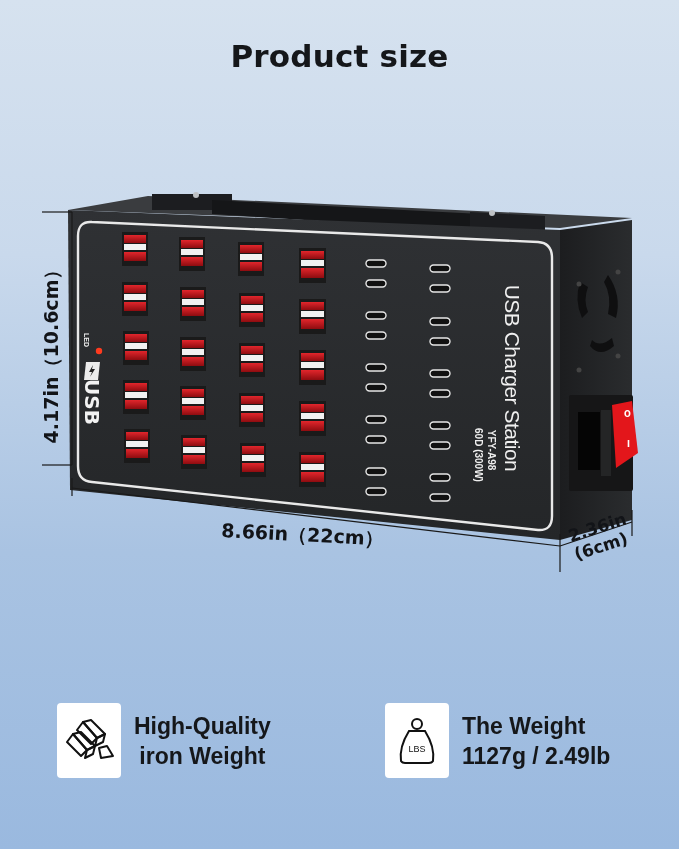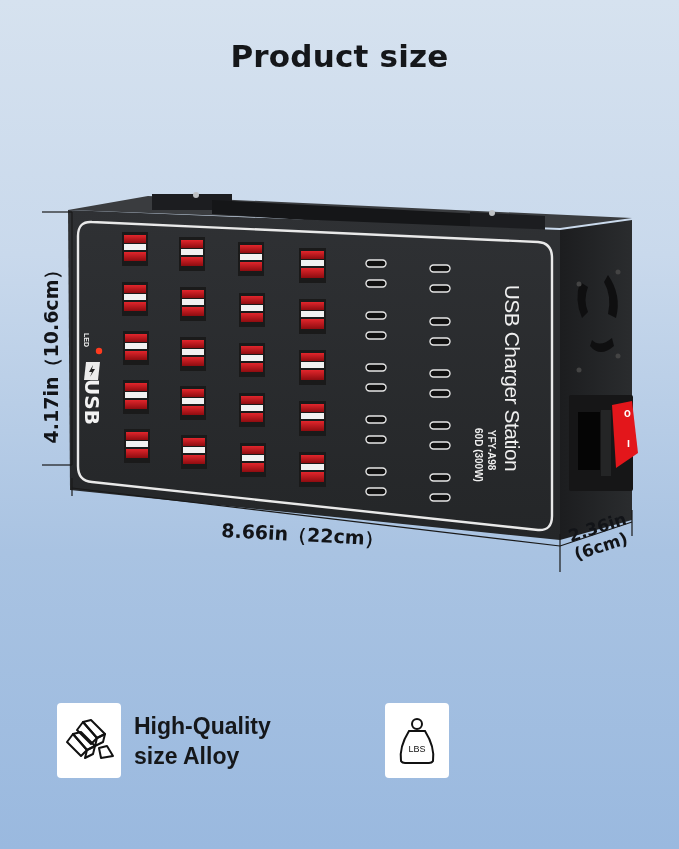--- a/index.html
+++ b/index.html
@@ -23,21 +23,21 @@
     left: 52px; top: 352px; font-size: 19px;
     transform: translate(-50%, -50%) rotate(-90deg);
   }
   .dim-width { left: 222px; top: 518px; font-size: 19px; transform: rotate(3deg); transform-origin: left top; }
   .dim-depth { left: 566px; top: 528px; font-size: 17px; line-height: 19px; transform: rotate(-18deg); transform-origin: left top; }
 
   .features {
     position: absolute; top: 703px; left: 0; width: 679px; height: 64px;
   }
   .feature { position: absolute; top: 0; display: flex; align-items: center; }
-  .feature.f1 { left: 57px; }
+  .feature.f1 { left: 57px; text-align: center; }
   .feature.f2 { left: 385px; }
   .feat-icon {
     width: 64px; height: 75px; background: #ffffff; border-radius: 4px;
     display: flex; align-items: center; justify-content: center;
   }
   .feat-text {
     margin-left: 13px; font-family: "Liberation Sans", sans-serif;
     font-size: 23px; line-height: 30px; color: #15171a; font-weight: bold;
   }
   .feat-text span { display: block; }
@@ -291,25 +291,29 @@
         <polygon points="20,4 14,12 28,26 34,20"></polygon>
         <polygon points="34,20 42,16 40,24 32,28"></polygon>
         <polygon points="10,16 18,14 32,28 24,32"></polygon>
         <polygon points="10,16 4,24 18,38 24,32"></polygon>
         <polygon points="24,32 32,28 30,36 22,40"></polygon>
         <polygon points="36,30 44,28 50,38 38,40"></polygon>
       </svg>
     </div>
     <div class="feat-text">
       <span>High-Quality</span>
-      <span>size Alloy</span>
+      <span>iron Weight</span>
     </div>
   </div>
   <div class="feature f2">
     <div class="feat-icon">
       <svg width="44" height="52" viewBox="0 0 44 52">
         <circle cx="22" cy="9" r="5" fill="none" stroke="#111" stroke-width="2"></circle>
         <path d="M14,16 L30,16 Q40,32 38,46 Q37,48 34,48 L10,48 Q7,48 6,46 Q4,32 14,16 Z" fill="none" stroke="#111" stroke-width="2"></path>
         <text x="22" y="37" text-anchor="middle" font-family="Liberation Sans, sans-serif" font-size="9" fill="#111">LBS</text>
       </svg>
     </div>
+    <div class="feat-text">
+      <span>The Weight</span>
+      <span>1127g / 2.49lb</span>
+    </div>
   </div>
 </div>
 
 </body></html>

